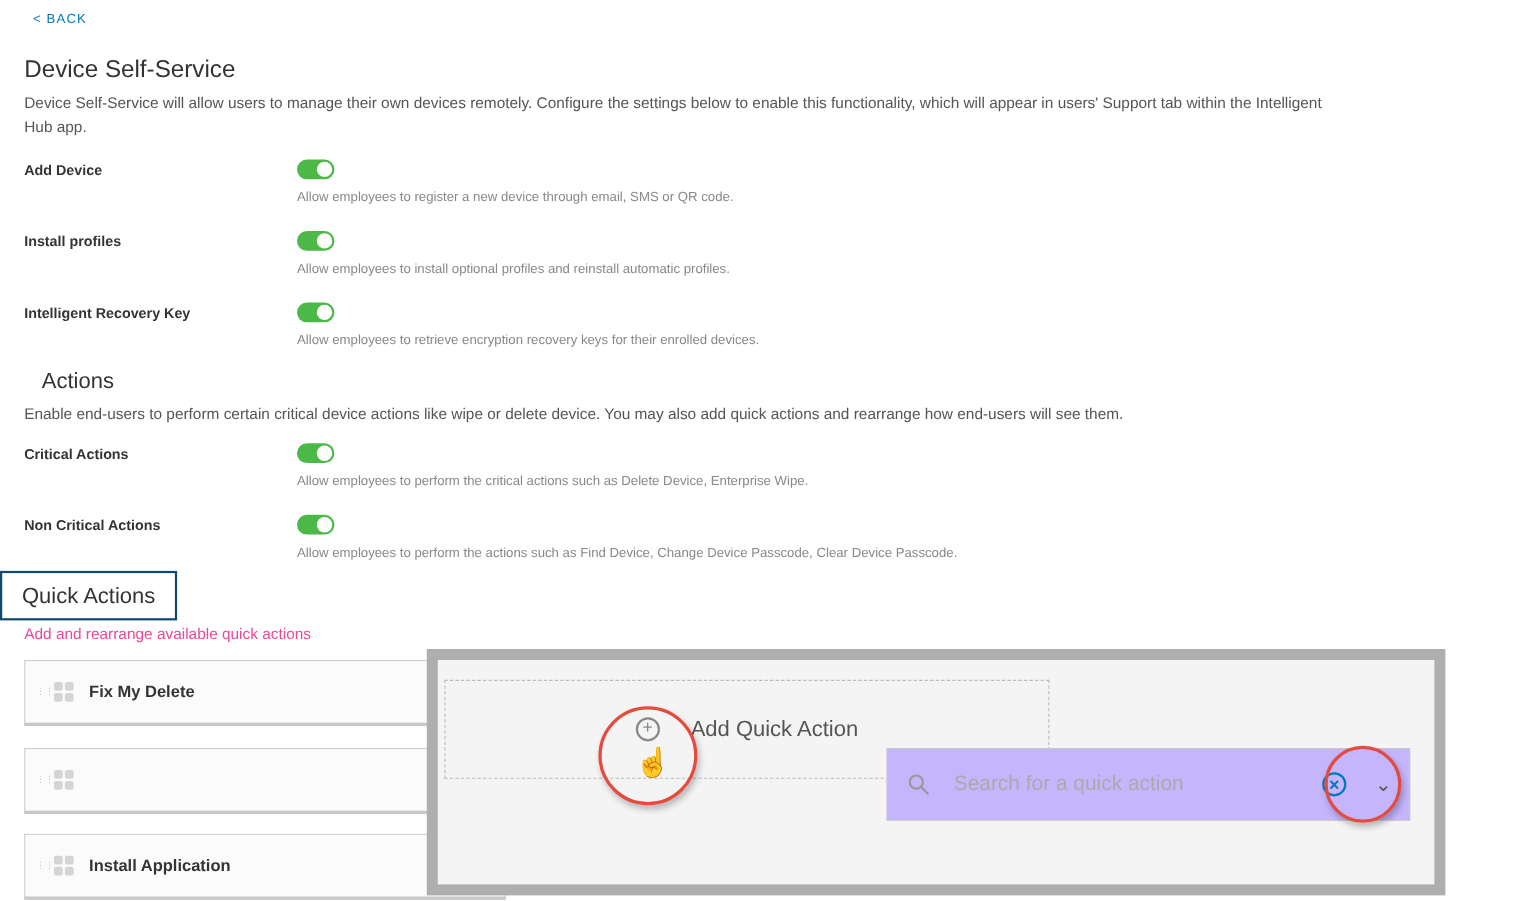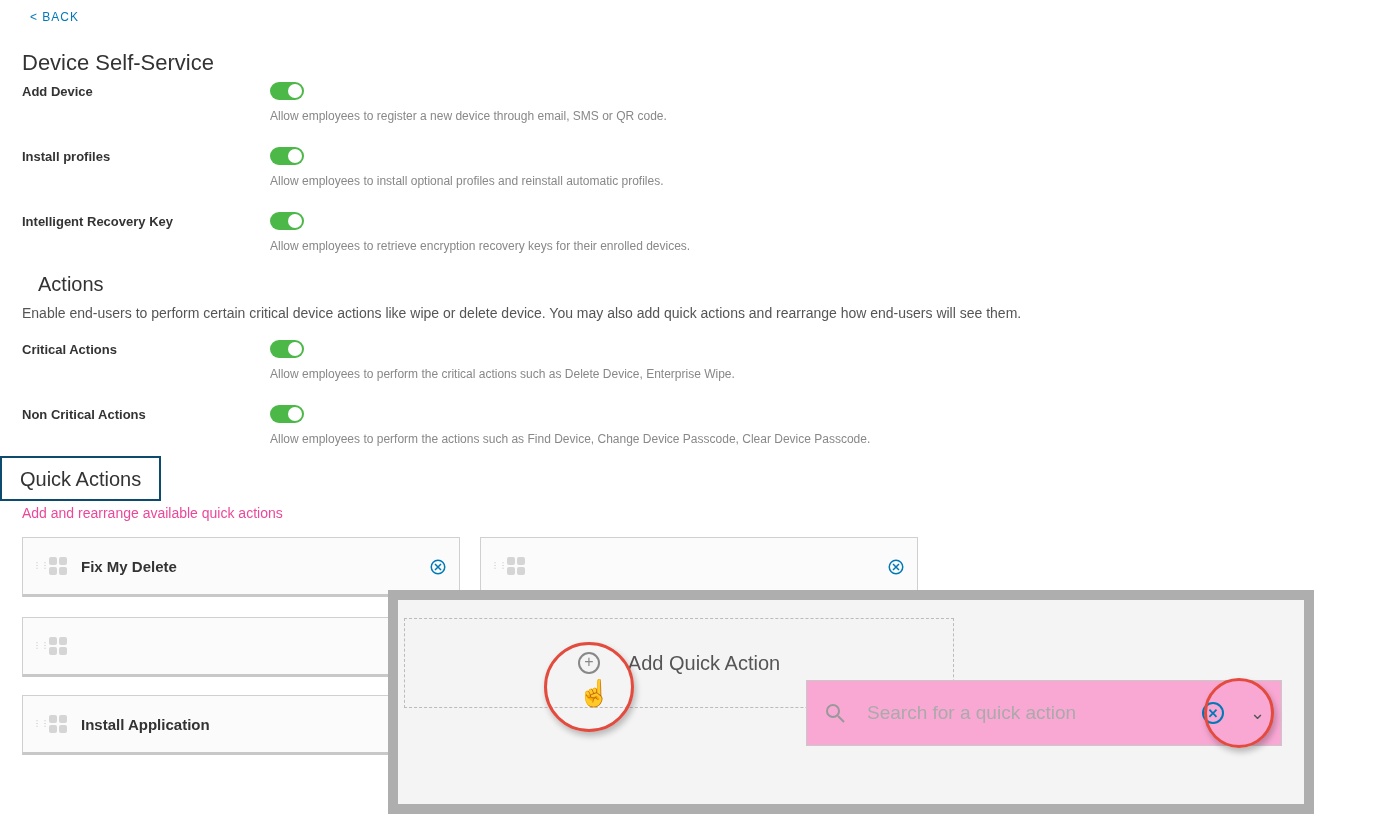--- a/index.html
+++ b/index.html
@@ -209,21 +209,21 @@
     left: 180px;
     top: 78px;
     pointer-events: none;
   }
   .search-box {
     position: absolute;
     left: 408px;
     top: 80px;
     width: 476px;
     height: 66px;
-    background: #f9a8d4;
+    background: #c4b5fd;
     border: 1px solid #c8c8c8;
     display: flex;
     align-items: center;
     padding: 0 16px;
     gap: 18px;
   }
   .search-icon {
     width: 24px;
     height: 24px;
     color: #999;
@@ -265,20 +265,21 @@
     box-shadow: 2px 4px 6px rgba(0,0,0,0.25);
   }
 </style>
 </head>
 <body>
 
 <div class="page">
   <span class="back-link">&lt; BACK</span>
 
   <h1 class="title">Device Self-Service</h1>
+  <p class="desc">Device Self-Service will allow users to manage their own devices remotely. Configure the settings below to enable this functionality, which will appear in users' Support tab within the Intelligent Hub app.</p>
 
   <div class="settings-grid">
     <div class="setting-label">Add Device</div>
     <div class="setting-value">
       <div class="toggle"><div class="knob"></div></div>
       <div class="helper">Allow employees to register a new device through email, SMS or QR code.</div>
     </div>
 
     <div class="setting-label">Install profiles</div>
     <div class="setting-value">

